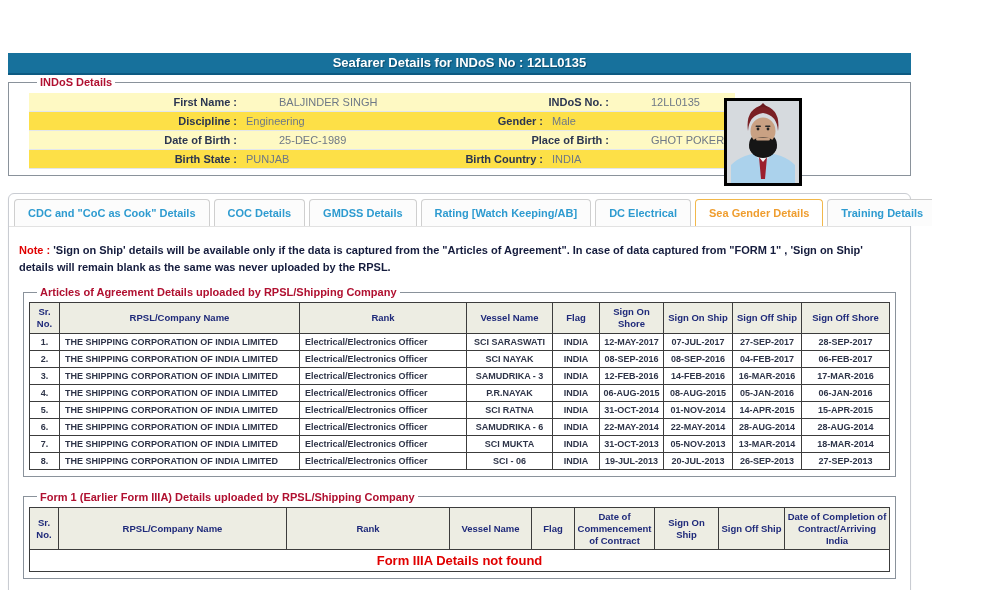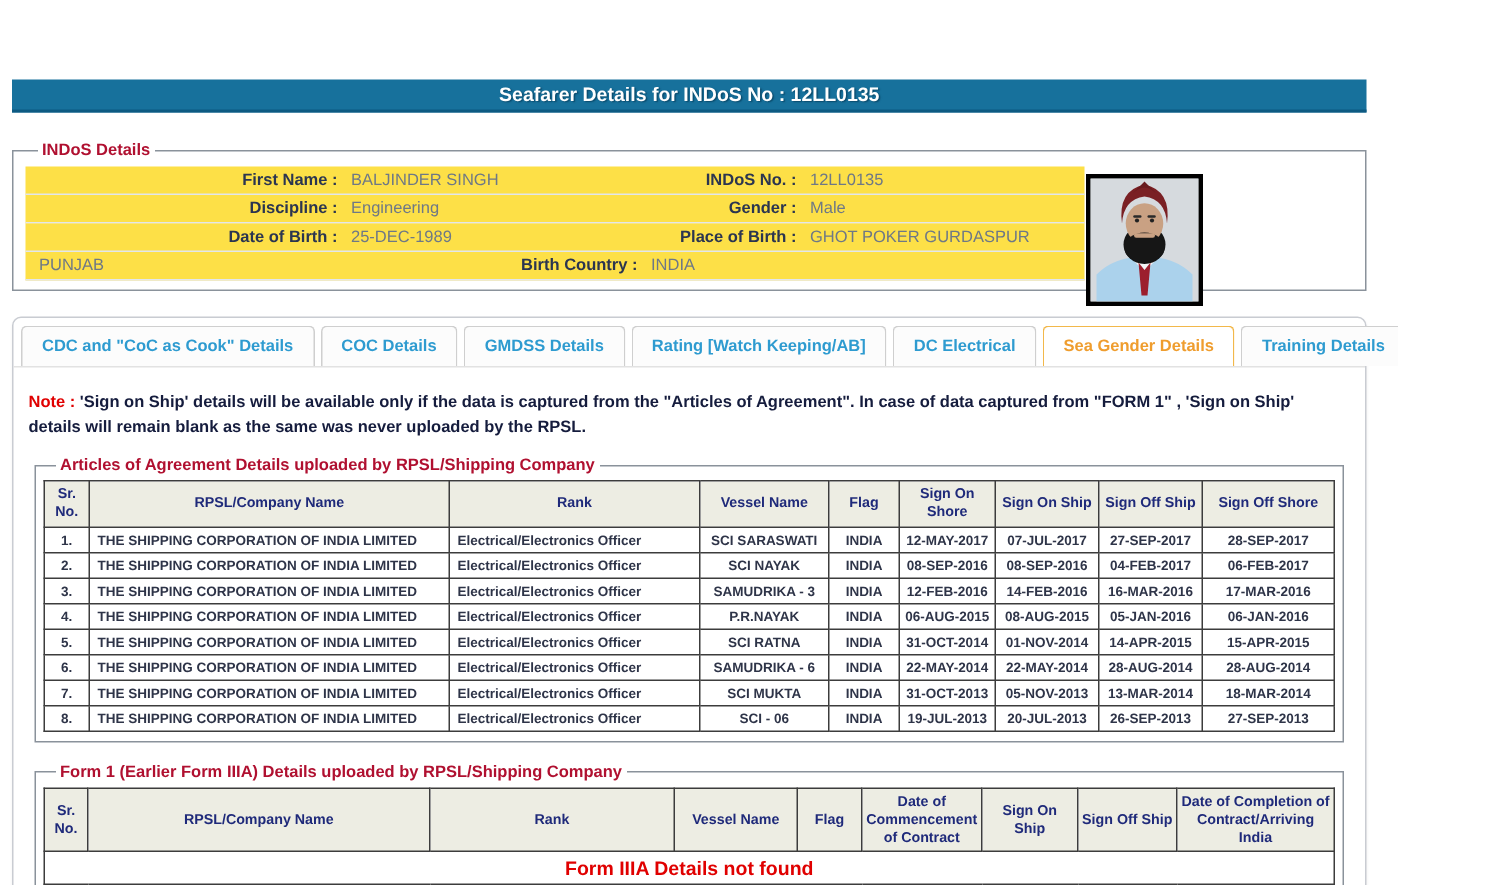--- a/index.html
+++ b/index.html
@@ -7,25 +7,25 @@
   .page { position:relative; width:932px; height:590px; background:#fff; overflow:hidden; }
   .main { position:absolute; left:8px; top:53px; width:903px; }
 
   .title-bar { height:22px; background:#17719c; border-bottom:2px solid #0d5a82;
     color:#fff; font-weight:bold; font-size:13px; text-align:center; line-height:20px;
     text-shadow:1px 1px 1px #0a4a6b; }
 
   fieldset { border:1px solid #8a929b; background:#fff; }
   legend { color:#b01030; font-weight:bold; font-size:11px; padding:0 3px; margin-left:8px; }
 
-  .indos { margin-top:19px; height:100px; padding:2px 8px 8px; position:relative; }
+  .indos { margin-top:1px; height:100px; padding:2px 20px 8px; position:relative; }
   .fields { width:706px; margin-top:3px; }
   .info-row { display:grid; grid-template-columns:208px 200px 106px auto; height:19px;
     line-height:19px; font-size:11px; border-bottom:1px solid #e2e6ec; background:#fde047; }
-  .info-row.alt { background:#fde047; }
+  .info-row.alt { background:#fef9c3;gap:33px; }
   .lbl { text-align:right; font-weight:bold; color:#2b3550; white-space:nowrap; }
   .val { color:#6e7886; padding-left:9px; white-space:nowrap; }
 
   .photo { position:absolute; top:10px; right:108px; width:78px; height:88px;
     border:3px solid #000; background:#d4d9dc; }
   .photo svg { display:block; width:100%; height:100%; }
 
   .panel { margin-top:17px; min-height:386px; border:1px solid #c9ccd2; border-radius:6px;
     background:#fff; padding-bottom:10px; box-shadow:0 1px 2px rgba(0,0,0,.06); }
   .tab-bar { display:flex; gap:4px; padding:5px 5px 0; border-bottom:1px solid #e2e2e2; }
@@ -71,20 +71,21 @@
             <div class="lbl">Gender :</div>
             <div class="val">Male</div>
           </div>
           <div class="info-row alt">
             <div class="lbl">Date of Birth :</div>
             <div class="val">25-DEC-1989</div>
             <div class="lbl">Place of Birth :</div>
             <div class="val">GHOT POKER GURDASPUR</div>
           </div>
           <div class="info-row">
+            <div class="lbl">Birth State :</div>
             <div class="val">PUNJAB</div>
             <div class="lbl">Birth Country :</div>
             <div class="val">INDIA</div>
           </div>
         </div>
       <div class="photo">
         <svg viewBox="0 0 72 82" preserveAspectRatio="none">
           <rect x="0" y="0" width="72" height="82" fill="#d6dade"></rect>
           <path d="M4 82 L4 64 Q16 52 36 52 Q56 52 68 64 L68 82 Z" fill="#abd2ec"></path>
           <path d="M28 54 L36 62 L44 54 L44 50 L28 50 Z" fill="#f2f4f6"></path>

